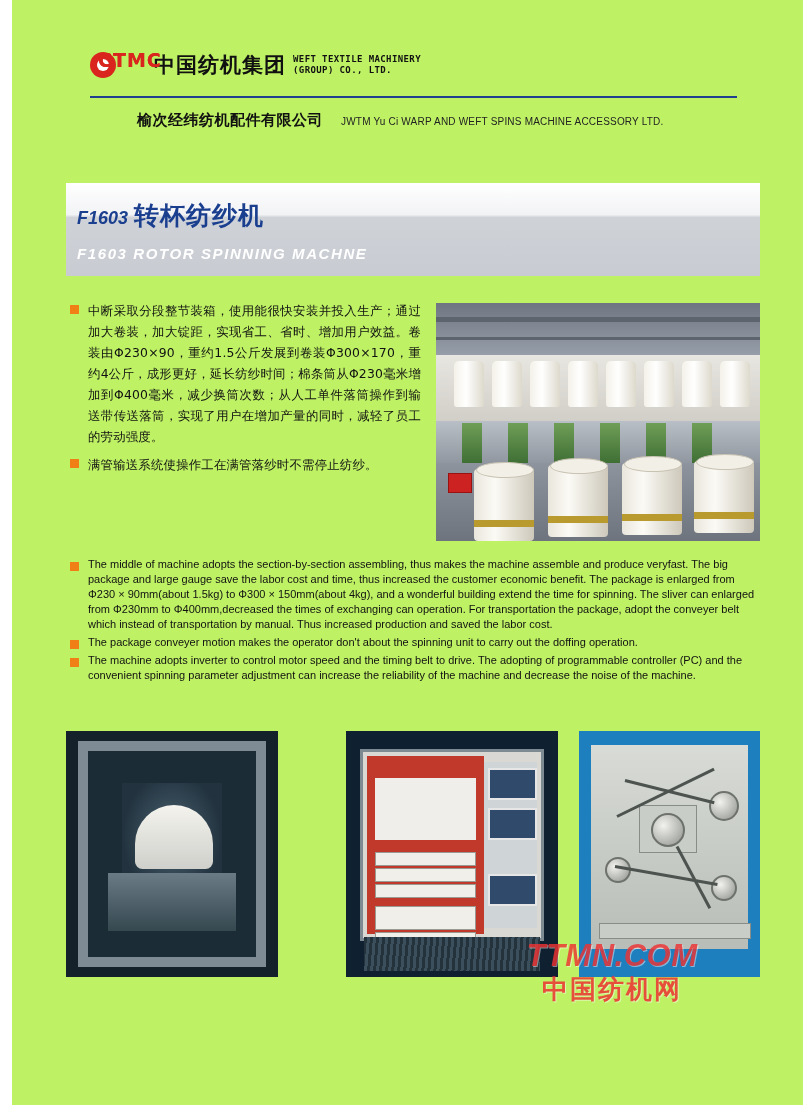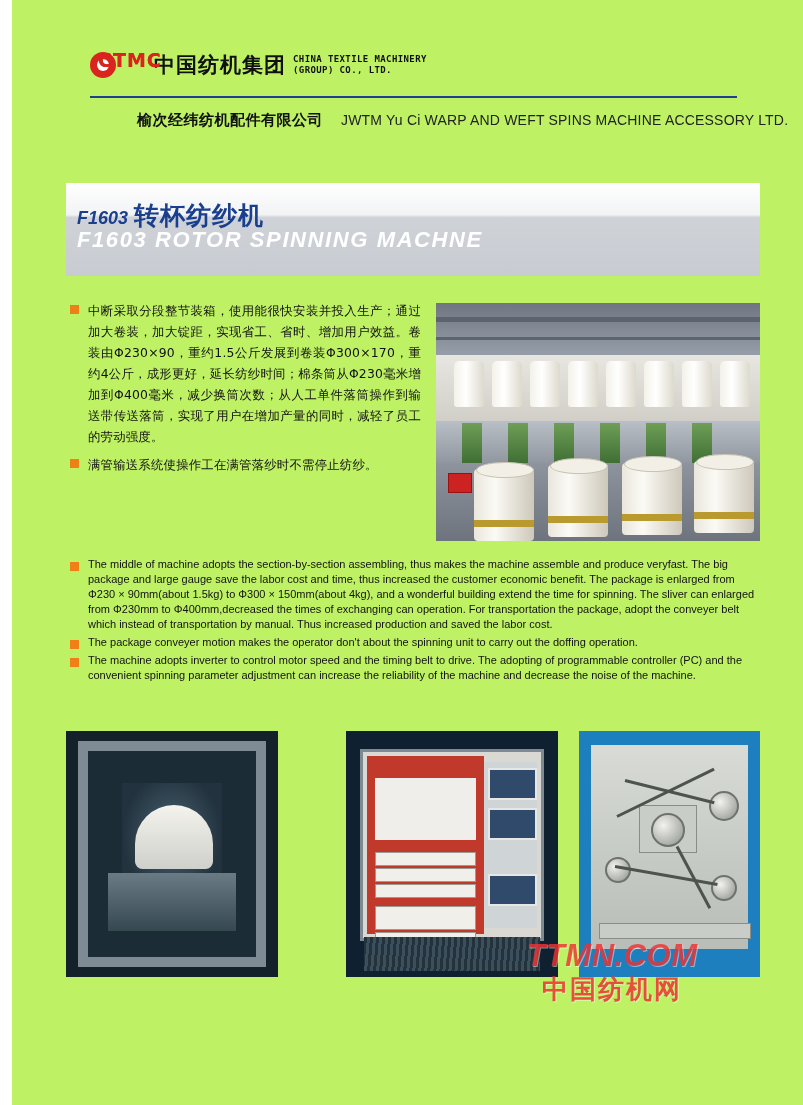--- a/index.html
+++ b/index.html
@@ -96,21 +96,21 @@
     align-items: baseline;
   }
   .company-cn {
     font-size: 15px;
     font-weight: bold;
     color: #111;
     font-family: "DejaVu Sans", sans-serif;
     letter-spacing: 0.5px;
   }
   .company-en {
-    font-size: 14px;
+    font-size: 10px;
     color: #222;
     margin-left: 18px;
     letter-spacing: 0.2px;
   }
 
   
   .title-band {
     position: absolute;
     left: 54px; top: 183px;
     width: 694px; height: 93px;
@@ -128,22 +128,22 @@
   .title-cn .model {
     font-family: "Liberation Sans", sans-serif;
     font-style: italic;
     font-size: 18px;
     letter-spacing: 0;
     margin-right: 6px;
     text-align: right;
   }
   .title-en {
     position: absolute;
-    left: 11px; top: 44px;
-    font-size: 22px;
+    left: 11px; top: 62px;
+    font-size: 15px;
     font-weight: bold;
     font-style: italic;
     color: #ffffff;
     letter-spacing: 1.6px;
     font-family: "Liberation Sans", sans-serif;
   }
 
   
   .cn-body {
     position: absolute;
@@ -367,21 +367,21 @@
 <div class="page">
 
   <div class="header">
     <div class="logo-block">
       <div class="logo-mark">
         <div class="logo-gear"></div>
         <div class="logo-ctmc">CTMC</div>
       </div>
       <div class="logo-cn">中国纺机集团</div>
       <div class="logo-en">
-        <div>CHINA TEXTILE MACHINERY</div>
+        <div>WEFT TEXTILE MACHINERY</div>
         <div>(GROUP) CO., LTD.</div>
       </div>
     </div>
     <div class="header-rule"></div>
     <div class="company-line">
       <div class="company-cn">榆次经纬纺机配件有限公司</div>
       <div class="company-en">JWTM Yu Ci WARP AND WEFT SPINS MACHINE ACCESSORY LTD.</div>
     </div>
   </div>
 

